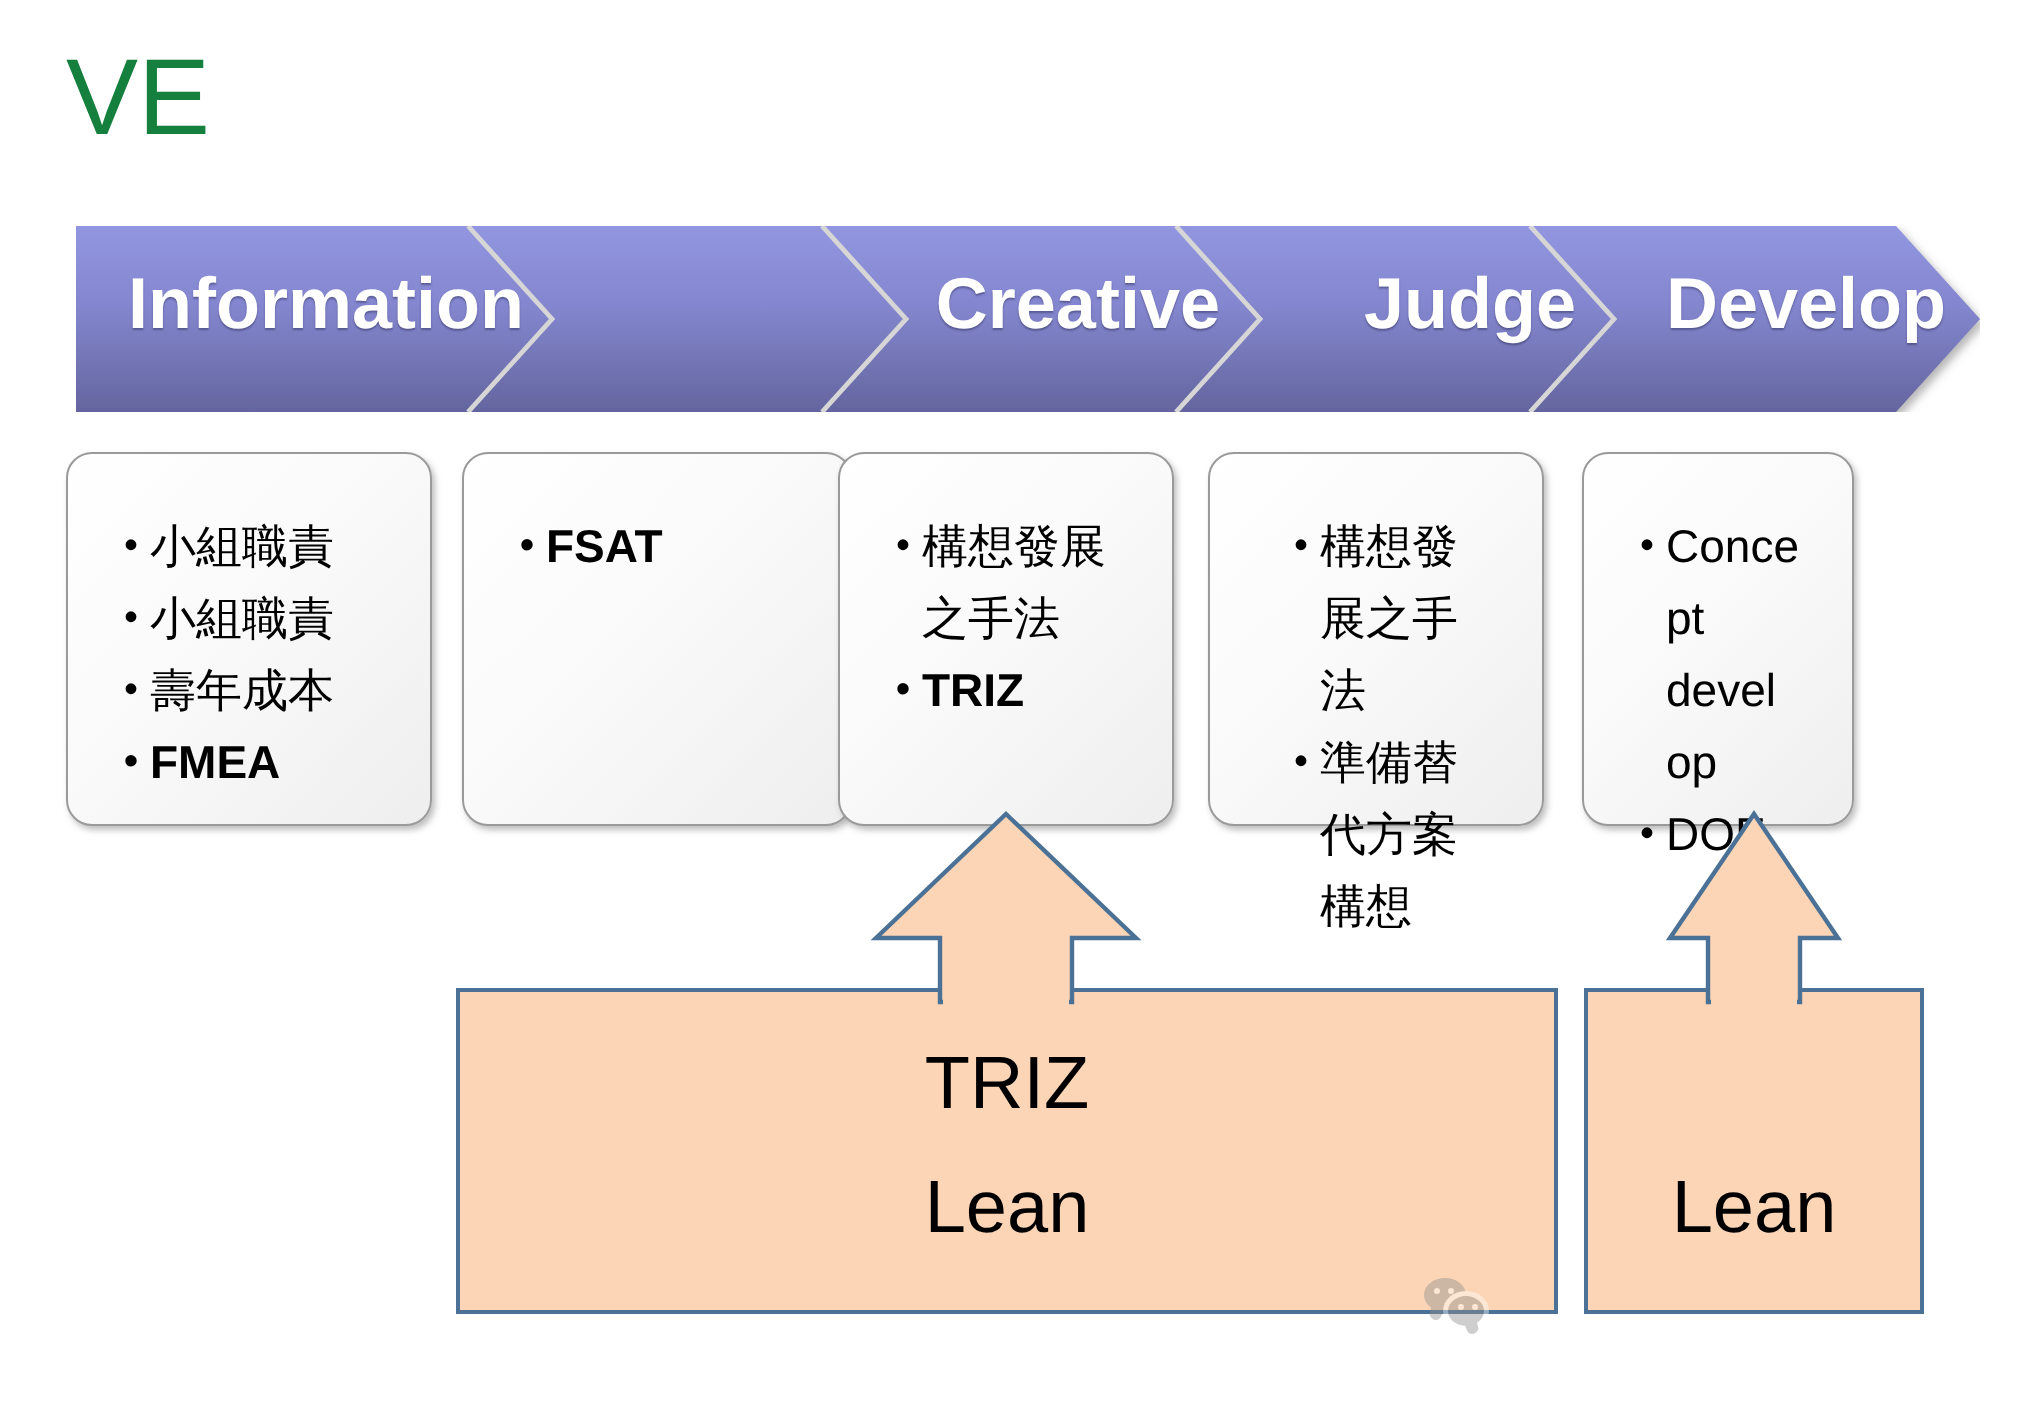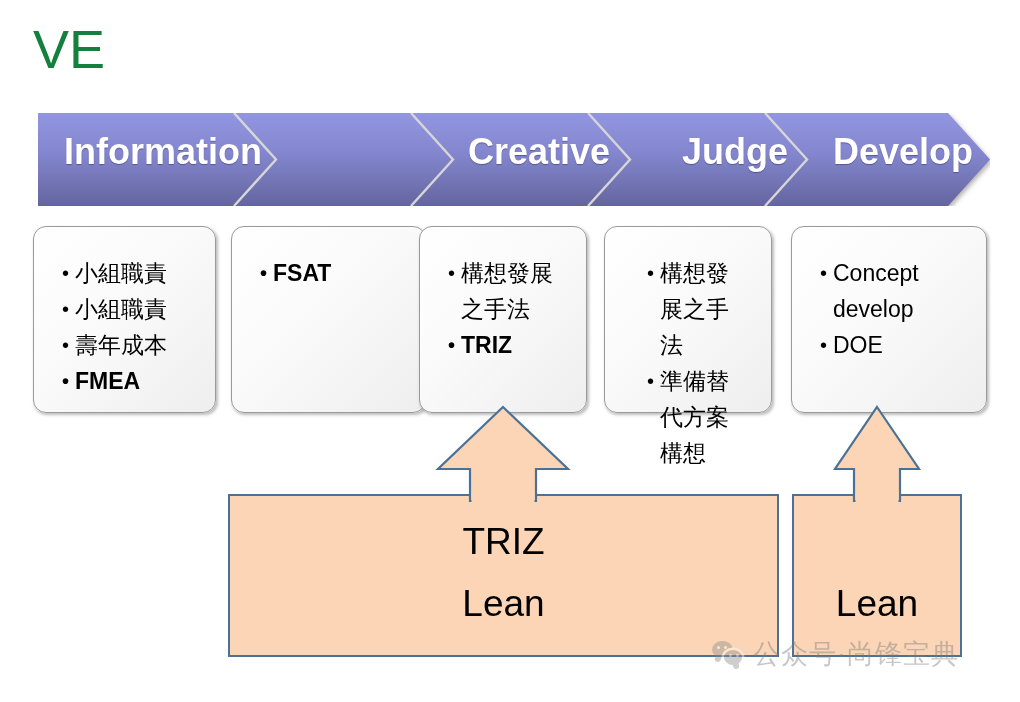--- a/index.html
+++ b/index.html
@@ -249,21 +249,21 @@
     </ul>
   </div>
 
   <div class="step-box" style="left:604px;top:226px;width:168px;height:187px;padding-left:26px;">
     <ul class="bullet-list">
       <li>構想發展之手法</li>
       <li>準備替代方案構想</li>
     </ul>
   </div>
 
-  <div class="step-box" style="left:791px;top:226px;width:196px;height:187px;">
+  <div class="step-box" style="left:791px;top:226px;width:136px;height:187px;">
     <ul class="bullet-list">
       <li class="latin-plain">Concept develop</li>
       <li class="latin-plain">DOE</li>
     </ul>
   </div>
 
   <div class="callout" style="left:228px;top:494px;width:551px;height:163px;">
     <div class="callout-label" style="top:15px;">TRIZ</div>
     <div class="callout-label" style="top:77px;">Lean</div>
   </div>
@@ -289,16 +289,15 @@
 
   <div id="watermark">
     <div class="wm-icon">
       <span class="b1"></span>
       <span class="d" style="left:5px;top:5px;"></span>
       <span class="d" style="left:12px;top:5px;"></span>
       <span class="b2"></span>
       <span class="d" style="left:17px;top:13px;"></span>
       <span class="d" style="left:24px;top:13px;"></span>
     </div>
-    <div class="wm-text">公众号·尚锋宝典</div>
   </div>
 
 </div>
 
 </body></html>

